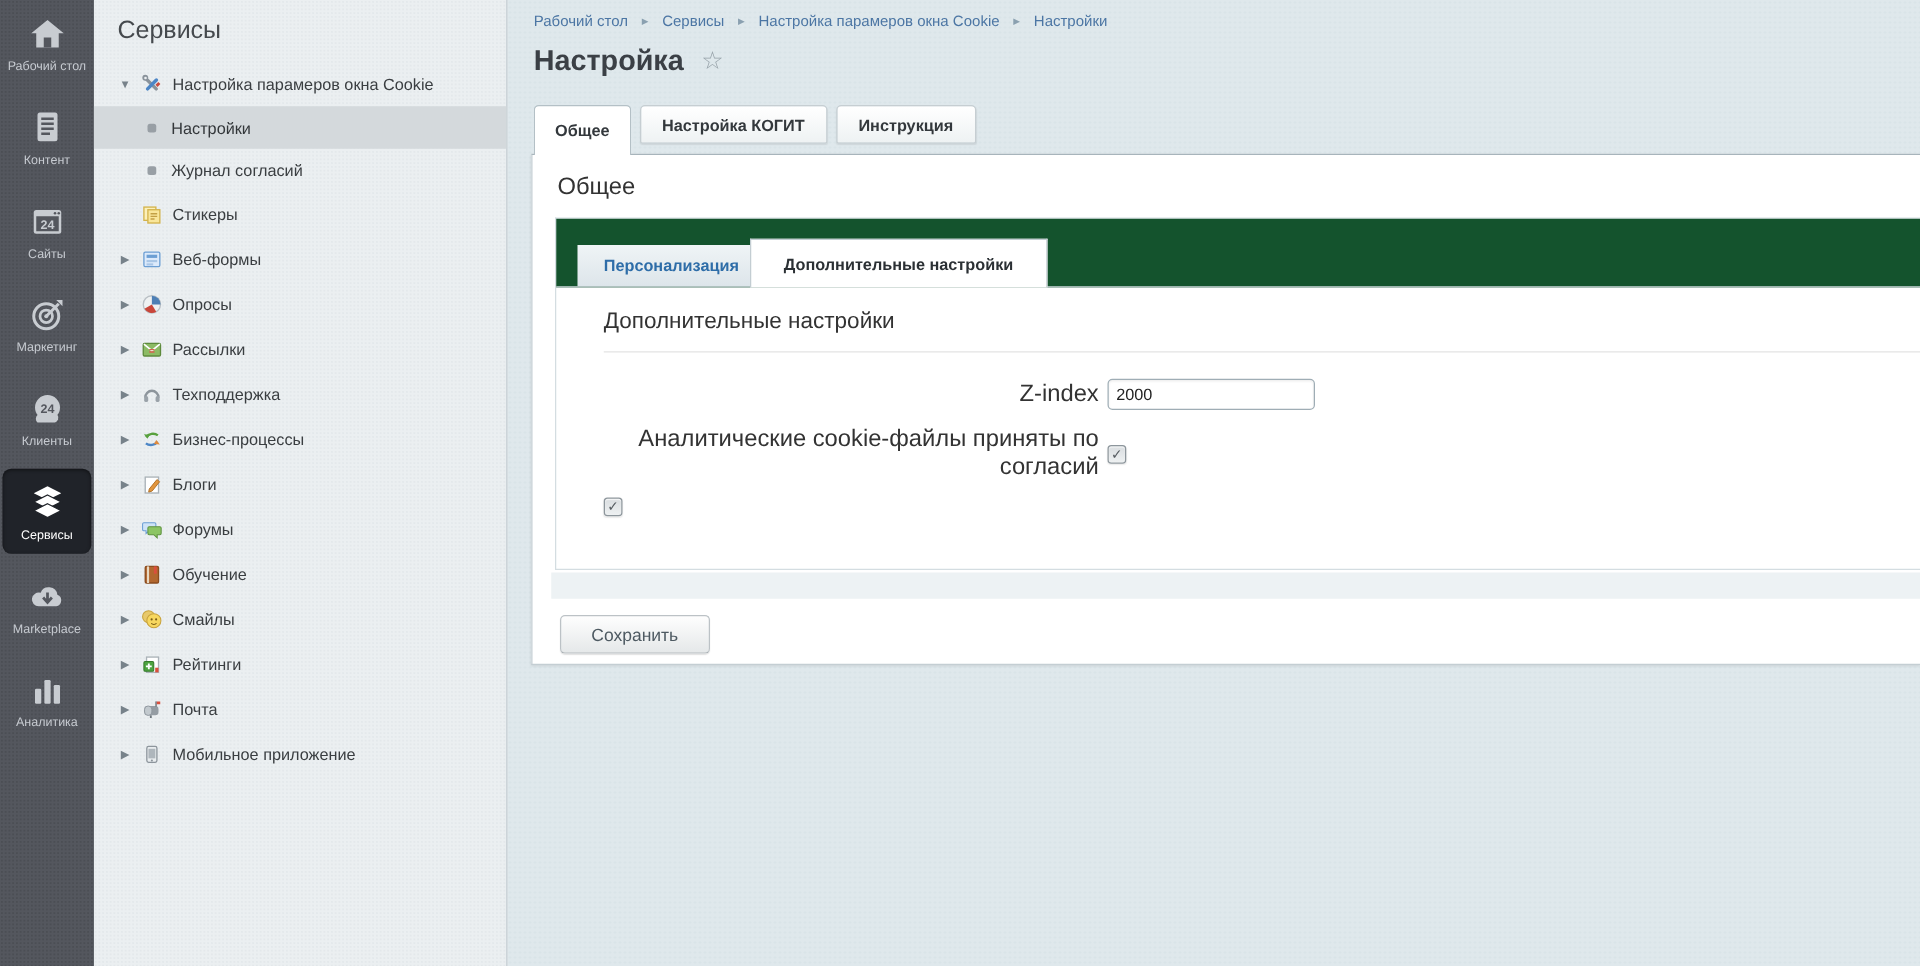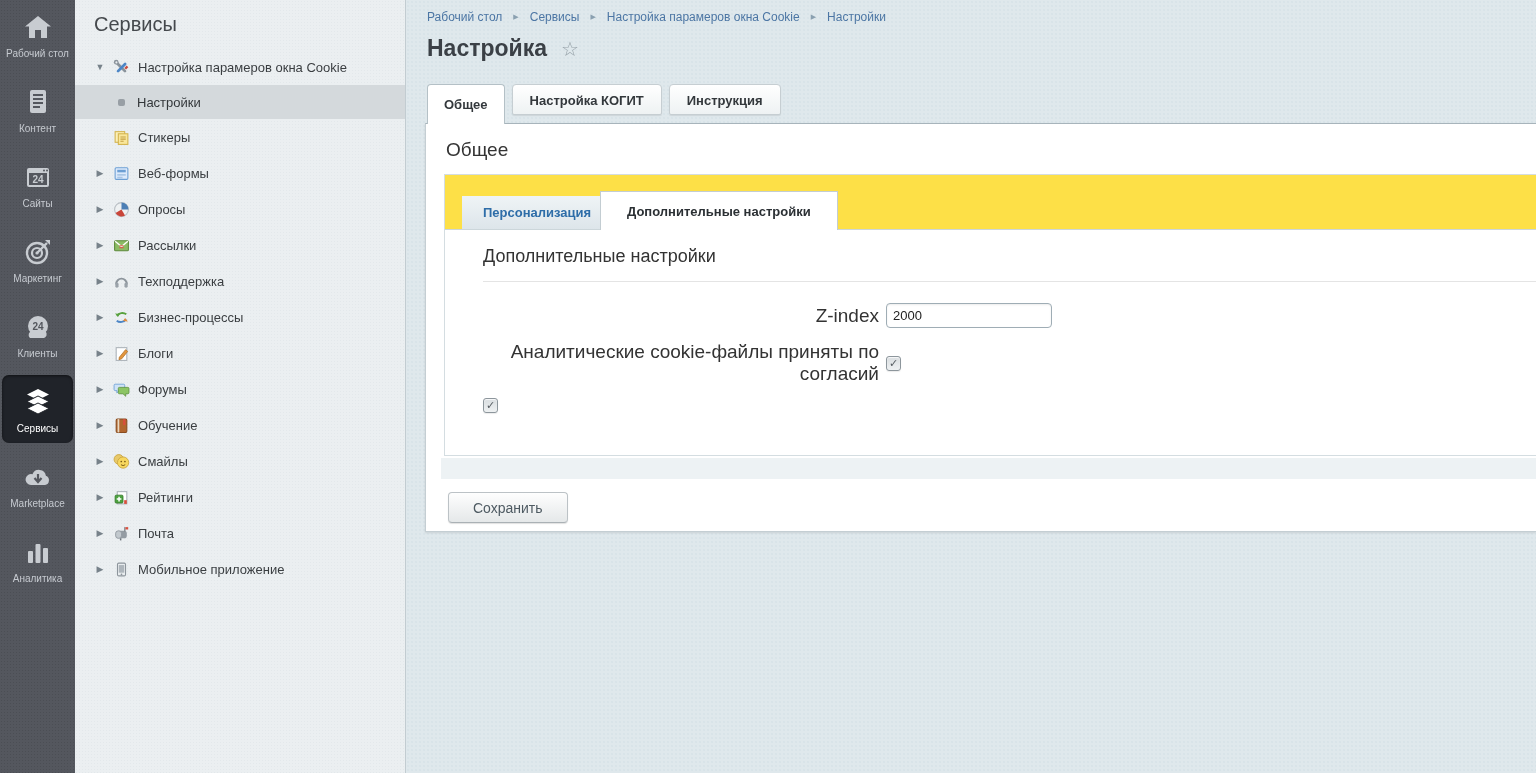--- a/index.html
+++ b/index.html
@@ -79,21 +79,21 @@
 
   .panel {
     margin-left:19px; background:#ffffff; position:relative; z-index:1;
     border-top:1px solid #a7b4bb; border-left:1px solid #c4ced3; border-bottom:1px solid #c4ced3;
     box-shadow:0 1px 2px rgba(0,0,0,0.10);
     padding-bottom:8px;
   }
   .panel-h2 { font-size:19px; font-weight:normal; color:#333; padding:15px 0 0 20px; }
 
   .inner-box { margin:13px 0 0 18px; border:1px solid #d4dde1; border-right:none; }
-  .inner-tabs { height:55px; background:#fde047; border-bottom:1px solid #ccd6da; position:relative; }
+  .inner-tabs { height:55px; background:#14532d; border-bottom:1px solid #ccd6da; position:relative; }
   .itab {
     position:absolute; font-size:13px; font-weight:bold; cursor:pointer; white-space:nowrap;
   }
   .itab.inactive {
     left:17px; bottom:0; height:33px; line-height:33px; padding:0 21px;
     color:#2e6da8; background:linear-gradient(#eff4f6,#dde5ea);
   }
   .itab.active {
     left:155px; bottom:-1px; height:39px; line-height:39px; padding:0 26px;
     color:#2b3034; background:#ffffff;
@@ -245,20 +245,24 @@
         </svg>
     </span>
     <span class="sb-label">Настройка парамеров окна Cookie</span>
   </div>
 
   <div class="sb-item child active">
     <span class="dot"></span>
     <span class="sb-label">Настройки</span>
   </div>
 
+  <div class="sb-item child">
+    <span class="dot"></span>
+    <span class="sb-label">Журнал согласий</span>
+  </div>
 
   <div class="sb-item">
     <span class="marker"><span class="sqdot"></span></span>
     <span class="sb-ic">
       <svg width="17" height="17" viewBox="0 0 16 16">
           <rect x="2" y="2.5" width="9" height="10" fill="#fcf0b9" stroke="#d3b34c"></rect>
           <rect x="5" y="4.5" width="9" height="10" fill="#f9e69a" stroke="#d3b34c"></rect>
           <path d="M7 7.5 h5 M7 9.5 h5 M7 11.5 h3" stroke="#c3a045" stroke-width="1"></path>
         </svg>
     </span>

